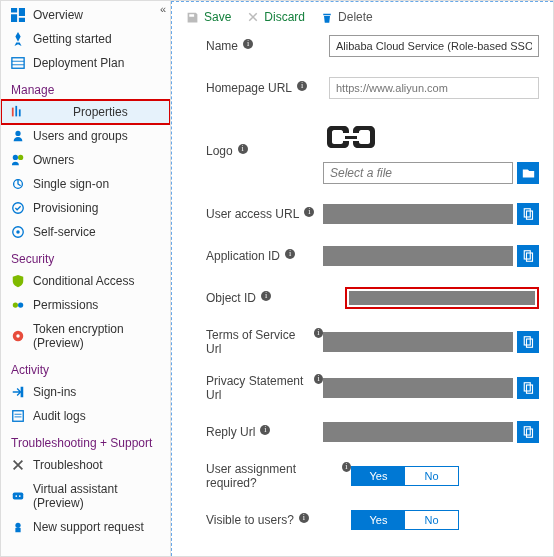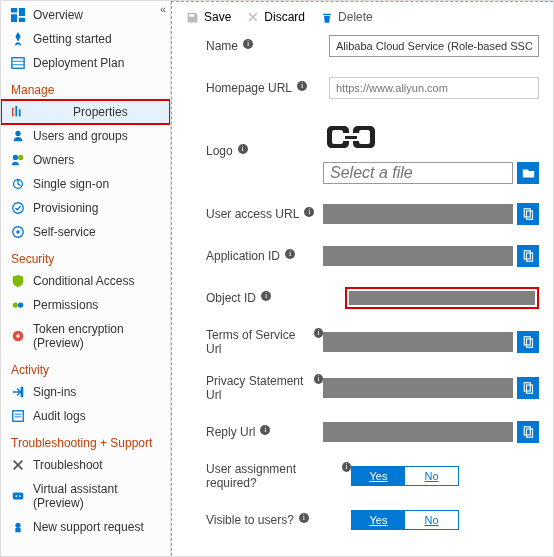--- a/index.html
+++ b/index.html
@@ -42,21 +42,21 @@
   .nav-item .icon {
     width: 14px; height: 14px;
     display: inline-flex;
     align-items: center; justify-content: center;
     color: #0078d4;
     flex-shrink: 0;
   }
   .section-header {
     padding: 8px 10px 3px 10px;
     font-size: 12px;
-    color: #c2410c;
+    color: #701a75;
     font-weight: 400;
   }
   .red-highlight {
     outline: 2px solid #d60000;
     outline-offset: -1px;
   }
   .main {
     flex: 1;
     border-left: 1px dashed #68a8e8;
     border-top: 1px dashed #68a8e8;
@@ -67,21 +67,21 @@
     display: flex;
     gap: 16px;
     padding: 2px 14px 10px 14px;
     align-items: center;
     color: #555;
   }
   .toolbar .tb-item {
     display: flex; align-items: center; gap: 5px;
     font-size: 12px;
   }
-  .toolbar .tb-item.disabled { color: #000000; }
+  .toolbar .tb-item.disabled { color: #15803d; }
   .form {
     padding: 0 14px;
   }
   .form-row {
     display: flex;
     align-items: center;
     margin-bottom: 18px;
     min-height: 24px;
   }
   .form-row.tall { align-items: center; min-height: 52px; }
@@ -132,21 +132,21 @@
     color: #fff;
     cursor: pointer;
   }
   .file-row {
     display: flex; align-items: center;
   }
   .file-input {
     width: 190px; height: 22px;
     border: 1px solid #999;
     padding: 2px 6px;
-    font-size: 16px;
+    font-size: 12px;
     font-style: italic;
     color: #777;
   }
   .file-btn {
     width: 22px; height: 22px;
     background: #0078d4;
     display: flex; align-items: center; justify-content: center;
     color: #fff; margin-left: 4px;
   }
   .logo-box {
@@ -158,21 +158,20 @@
   .toggle {
     display: flex;
     border: 1px solid #0078d4;
     height: 20px;
     width: 108px;
     font-size: 11px;
   }
   .toggle .opt {
     flex: 1; display:flex; align-items:center; justify-content:center;
     cursor:pointer;
-    text-decoration:underline;
   }
   .toggle .opt.active { background: #0078d4; color: #fff; }
   .toggle .opt.inactive { background: #fff; color: #0078d4; }
   .obj-highlight { border: 2px solid #d60000; width: 194px; height: 22px; display:flex; align-items:center; }
   .obj-highlight .redacted { width: 100%; height: 14px; margin: 0 2px; }
   svg { display:block; }
 </style>
 </head>
 <body>
 

